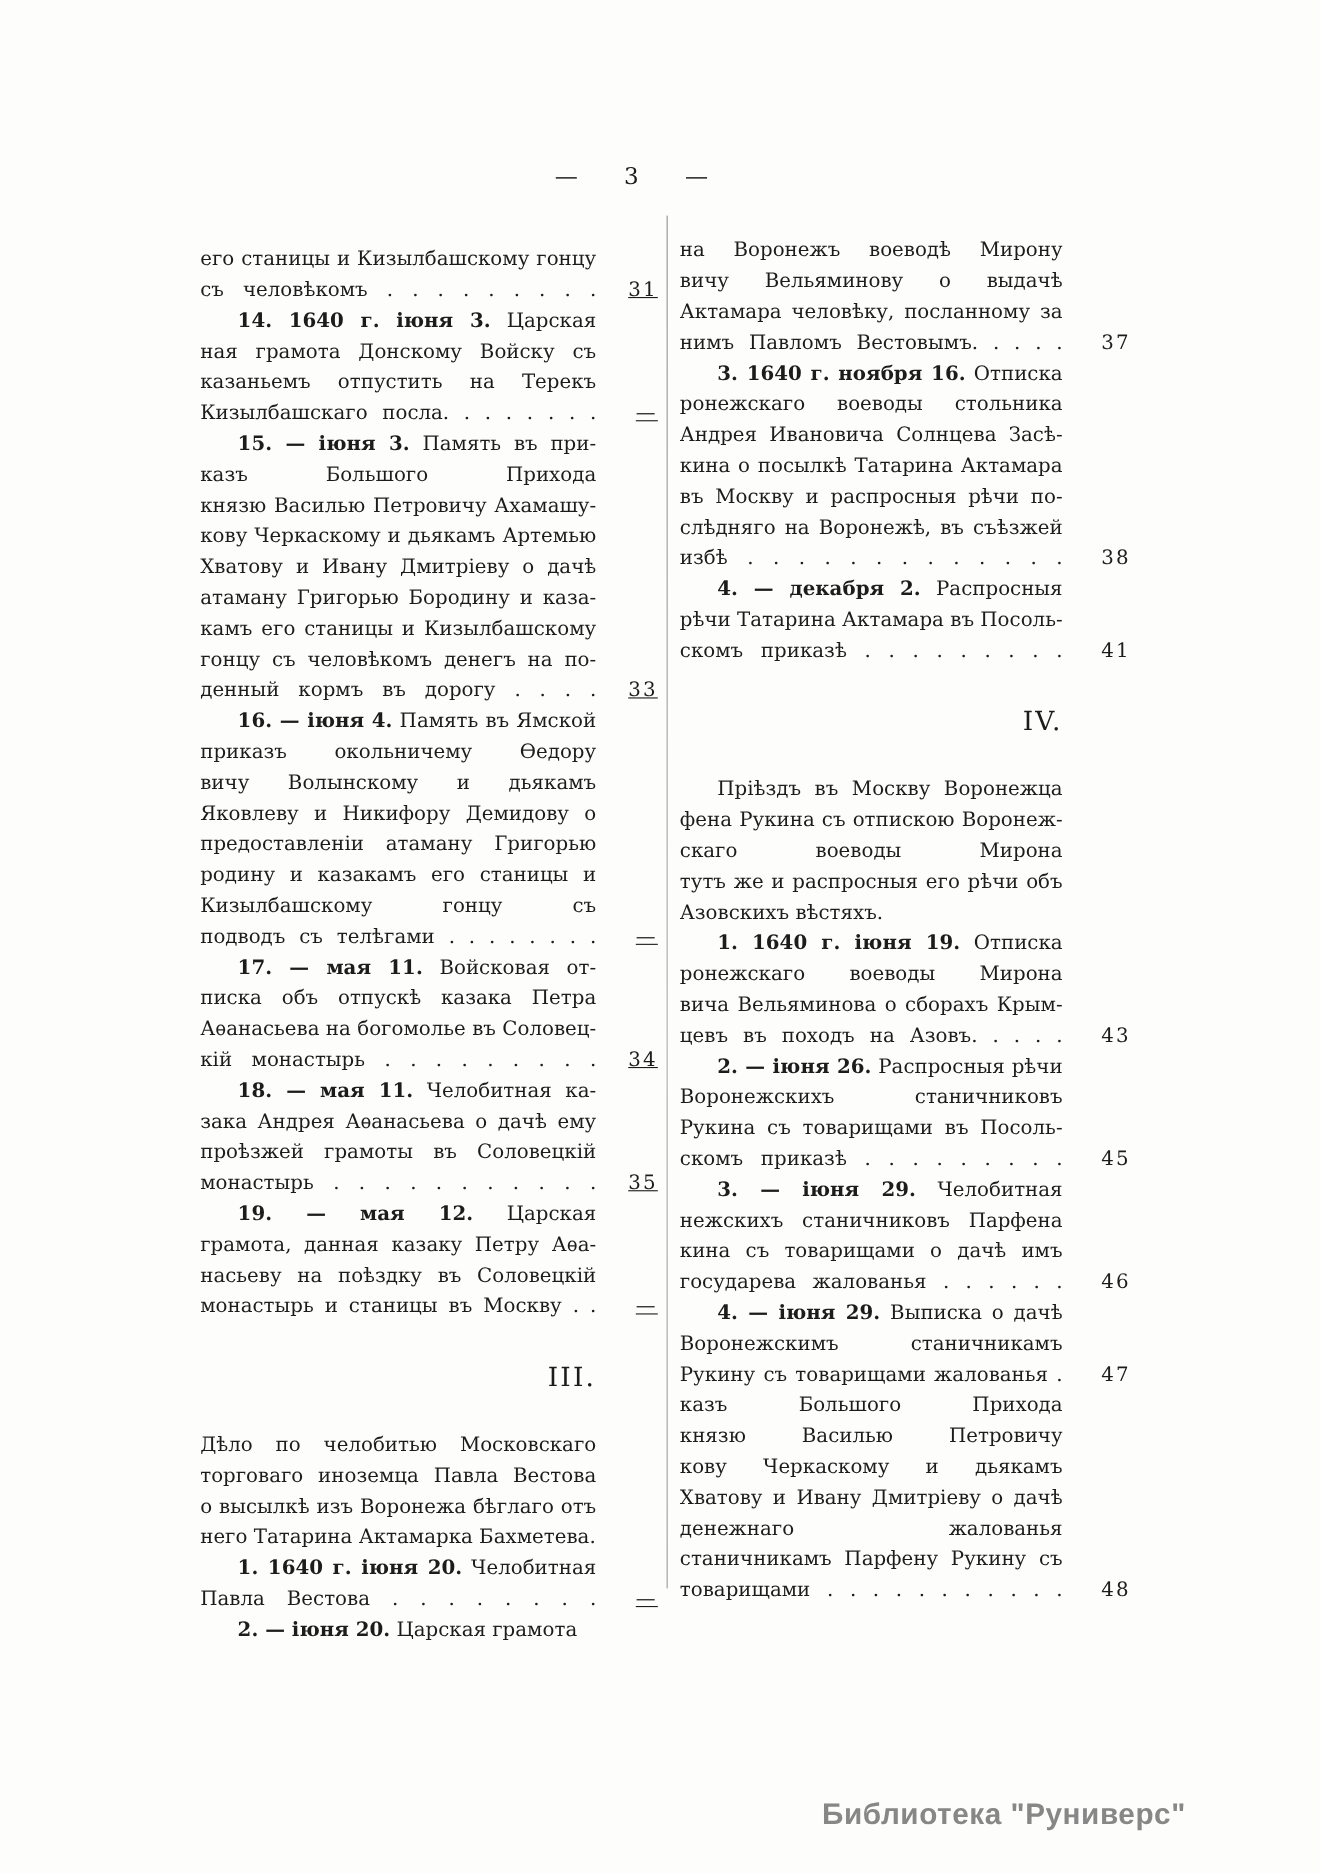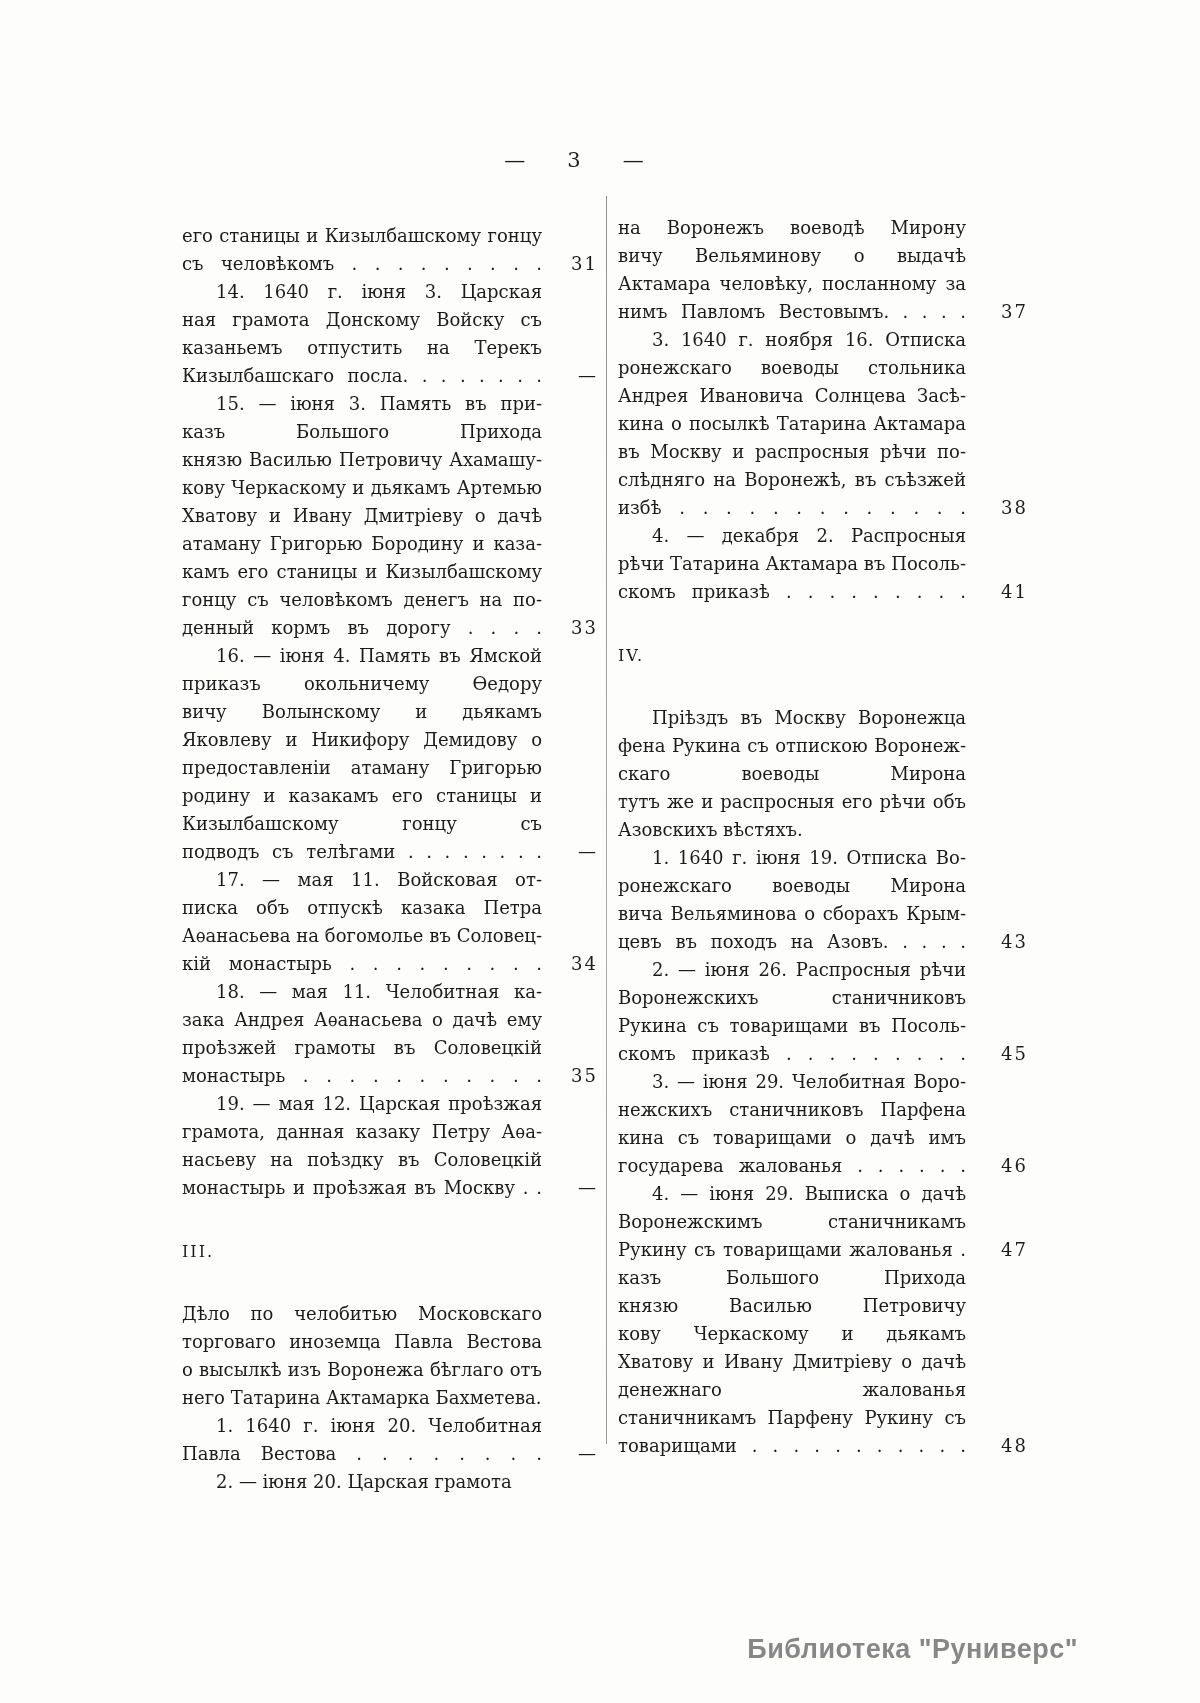--- a/index.html
+++ b/index.html
@@ -19,39 +19,39 @@
   .col-left{left:182px;top:198px;width:360px;margin-top:24px;}
   .col-right{left:618px;top:214px;width:348px;}
   .entry{position:relative;}
   .line{
     height:28px;overflow:hidden;
     text-align:justify;text-align-last:justify;
   }
   .line.plain-end{text-align-last:left;}
   .line.indent{text-indent:34px;}
   .entry.heading{
-    text-align:left;margin:36px 0 34px;height:28px;
-    font-size:16px;letter-spacing:2px;
+    text-align:right;margin:36px 0 34px;height:28px;
+    font-size:24px;letter-spacing:2px;
   }
   .pageno{
     position:absolute;bottom:0;height:28px;line-height:28px;
     text-align:right;letter-spacing:2px;white-space:nowrap;
   }
-  .col-left .pageno{right:-56px;width:48px;}
+  .col-left .pageno{right:-56px;width:48px;text-decoration:underline;}
   .col-right .pageno{right:-62px;width:52px;}
   .divider{
     position:absolute;left:606px;top:196px;width:1px;height:1248px;
     background:linear-gradient(#8f8f8f,#ababab 60%,#9a9a9a);
   }
   .watermark{
     position:absolute;top:1634px;right:122px;
     font-family:"Liberation Sans", sans-serif;
     font-weight:bold;font-size:27px;color:#878787;letter-spacing:0.5px;
   }
-  b{font-weight:normal;}
+  b{font-weight:bold;}
 </style>
 </head>
 <body>
 
 <div class="page">
   <div class="page-header">
     <span>—</span>
     <span>3</span>
     <span>—</span>
   </div>
@@ -105,21 +105,21 @@
         <div class="line indent"><b>18. — мая 11.</b> Челобитная ка-</div>
         <div class="line">зака Андрея Аѳанасьева о дачѣ ему</div>
         <div class="line">проѣзжей грамоты въ Соловецкій</div>
         <div class="line">монастырь . . . . . . . . . . .</div>
         <span class="pageno">35</span>
       </div>
       <div class="entry item">
         <div class="line indent"><b>19. — мая 12.</b> Царская проѣзжая</div>
         <div class="line">грамота, данная казаку Петру Аѳа-</div>
         <div class="line">насьеву на поѣздку въ Соловецкій</div>
-        <div class="line">монастырь и проѣзжая въ Москву . .</div>
+        <div class="line">монастырь и станицы въ Москву . .</div>
         <span class="pageno">—</span>
       </div>
       <div class="entry heading">III.</div>
       <div class="entry intro">
         <div class="line">Дѣло по челобитью Московскаго</div>
         <div class="line">торговаго иноземца Павла Вестова</div>
         <div class="line">о высылкѣ изъ Воронежа бѣглаго отъ</div>
         <div class="line plain-end">него Татарина Актамарка Бахметева.</div>
       </div>
       <div class="entry item">

